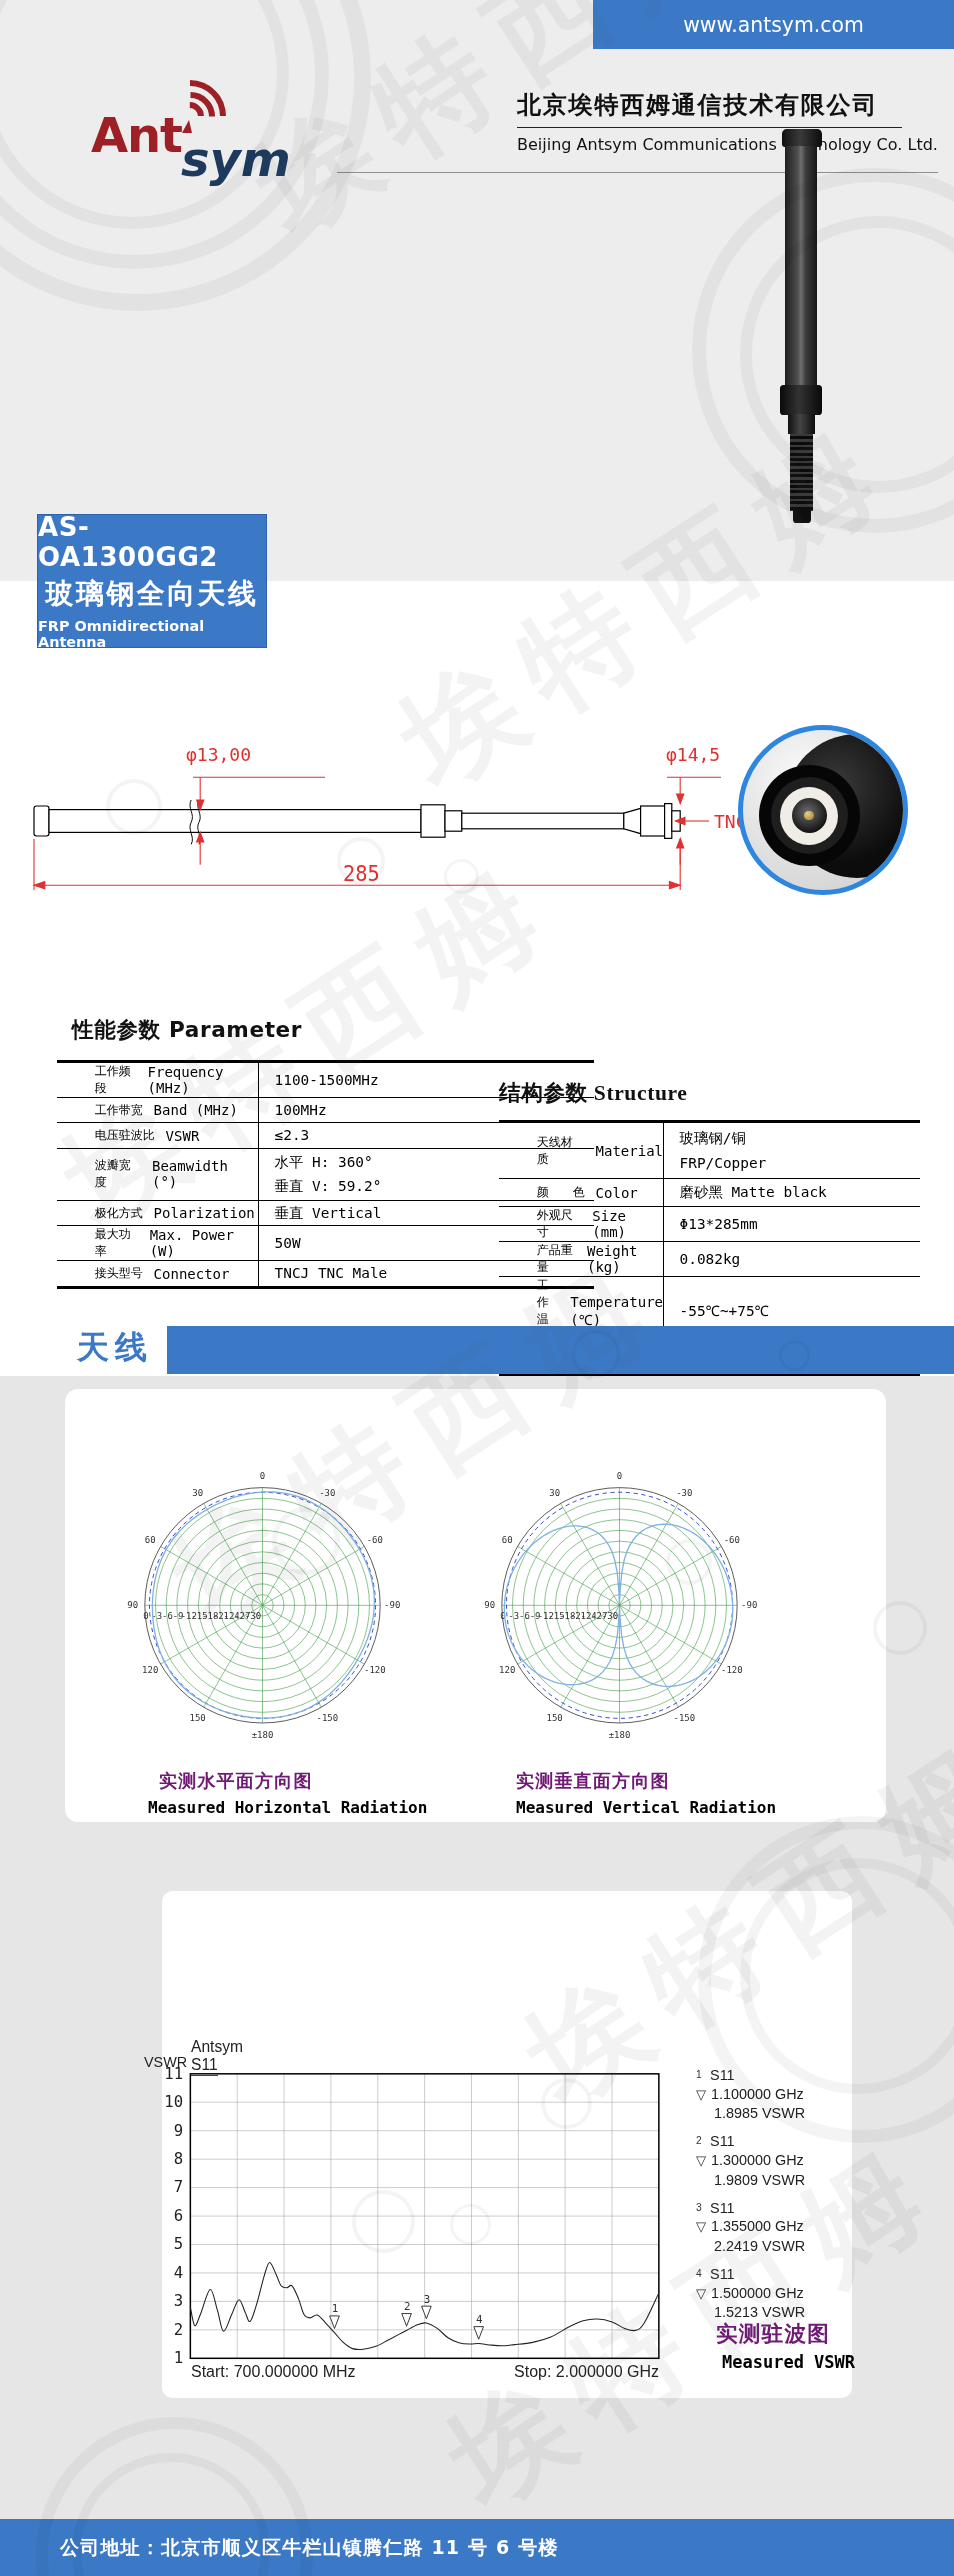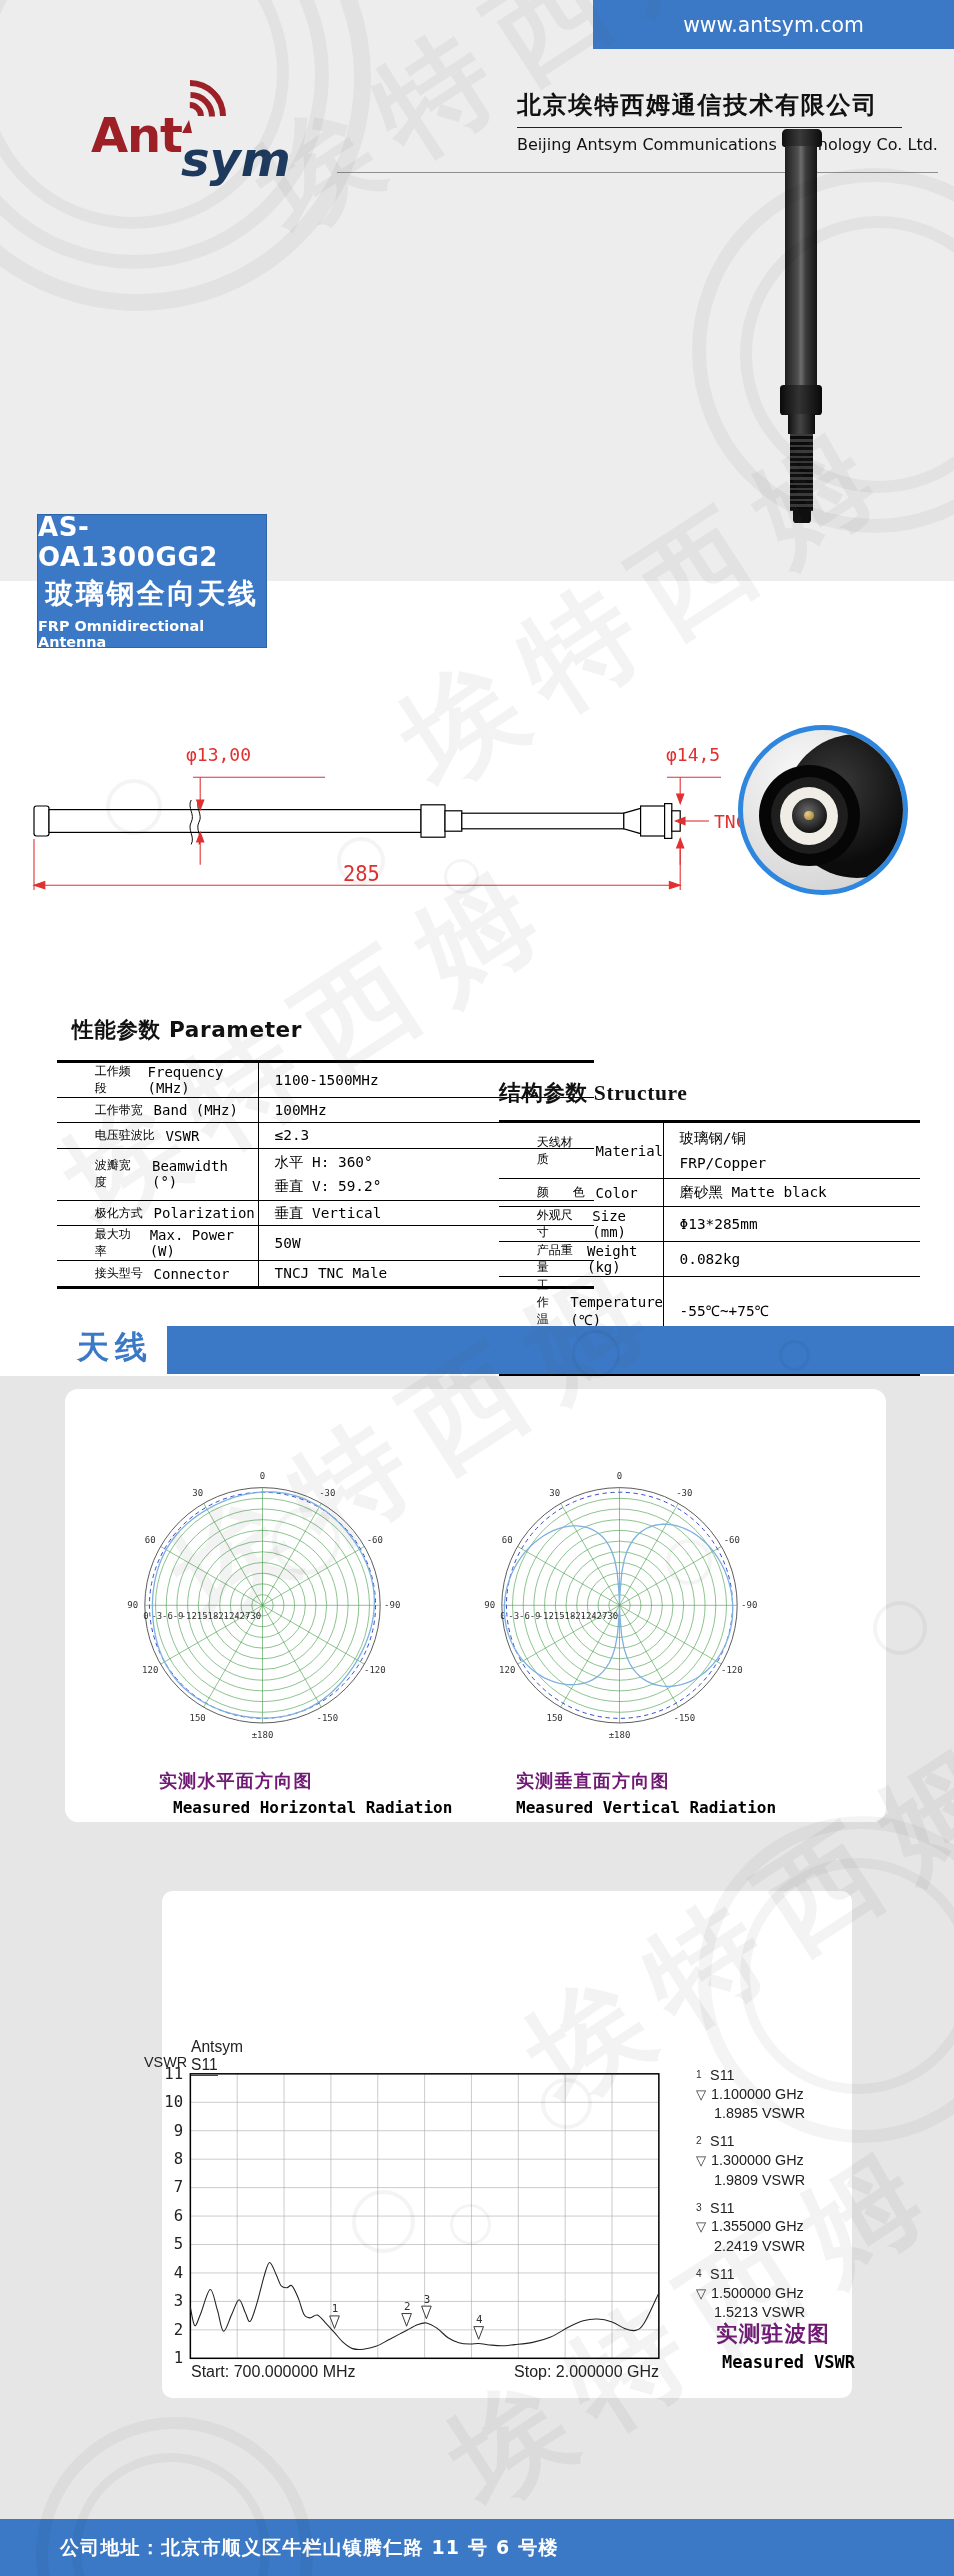--- a/index.html
+++ b/index.html
@@ -401,21 +401,21 @@
       <text x="125.0909090909091" y="264" text-anchor="middle" font-size="15" fill="#333">-15</text>
       <text x="142.9090909090909" y="264" text-anchor="middle" font-size="15" fill="#333">-18</text>
       <text x="160.72727272727272" y="264" text-anchor="middle" font-size="15" fill="#333">-21</text>
       <text x="178.54545454545456" y="264" text-anchor="middle" font-size="15" fill="#333">-24</text>
       <text x="196.36363636363637" y="264" text-anchor="middle" font-size="15" fill="#333">-27</text>
       <text x="214.1818181818182" y="264" text-anchor="middle" font-size="15" fill="#333">-30</text>
       <circle cx="230" cy="242" r="188.27878787878788" fill="none" stroke="#2a41c8" stroke-width="1.6" stroke-dasharray="7 6"></circle>
       <path d="M230.0,239.6L230.7,222.4L233.9,186.7L238.0,166.0L242.7,151.6L247.8,140.9L253.3,132.4L259.0,125.8L264.9,120.5L270.9,116.2L277.0,112.9L283.2,110.4L289.4,108.7L295.6,107.5L301.8,107.0L308.0,107.0L314.1,107.5L320.1,108.4L326.0,109.8L331.9,111.6L337.6,113.8L343.2,116.3L348.6,119.1L353.9,122.3L359.1,125.8L364.0,129.5L368.8,133.6L373.4,137.8L377.8,142.3L382.0,147.0L386.0,151.9L389.8,157.0L393.4,162.3L396.7,167.8L399.9,173.4L402.8,179.1L405.5,185.0L407.9,191.0L410.1,197.1L412.1,203.3L413.8,209.6L415.3,216.0L416.5,222.4L417.4,228.9L418.1,235.4L418.5,242.0L418.6,248.6L418.4,255.2L418.0,261.8L417.3,268.3L416.3,274.8L415.0,281.3L413.4,287.7L411.5,294.0L409.3,300.3L406.9,306.4L404.1,312.3L401.1,318.2L397.8,323.8L394.2,329.3L390.3,334.6L386.2,339.6L381.9,344.4L377.2,349.0L372.4,353.3L367.3,357.2L362.1,360.9L356.6,364.3L351.0,367.3L345.2,369.9L339.2,372.2L333.1,374.0L327.0,375.4L320.7,376.4L314.3,377.0L308.0,377.0L301.5,376.5L295.1,375.5L288.7,373.9L282.4,371.7L276.1,368.7L270.0,365.0L263.9,360.3L258.1,354.6L252.4,347.6L247.1,338.9L242.1,327.9L237.5,313.3L233.5,292.5L230.5,256.6L230.0,244.4L229.5,256.3L226.5,291.8L222.6,312.3L218.1,326.6L213.2,337.3L207.9,345.8L202.4,352.5L196.7,358.0L190.8,362.5L184.8,366.1L178.7,369.0L172.5,371.1L166.2,372.7L160.0,373.7L153.7,374.2L147.4,374.3L141.1,373.8L134.8,373.0L128.7,371.7L122.6,370.0L116.6,368.0L110.7,365.5L104.9,362.8L99.3,359.6L93.9,356.2L88.6,352.4L83.6,348.4L78.7,344.1L74.1,339.4L69.7,334.6L65.5,329.5L61.6,324.1L58.0,318.6L54.7,312.8L51.6,306.9L48.9,300.8L46.4,294.6L44.3,288.3L42.5,281.9L41.0,275.3L39.8,268.7L39.0,262.1L38.4,255.4L38.2,248.7L38.3,242.0L38.8,235.3L39.5,228.7L40.5,222.1L41.8,215.6L43.5,209.1L45.4,202.8L47.6,196.5L50.0,190.4L52.7,184.4L55.7,178.6L58.9,172.9L62.4,167.4L66.0,162.0L69.9,156.9L74.0,151.9L78.3,147.2L82.8,142.7L87.4,138.4L92.2,134.4L97.2,130.6L102.3,127.1L107.6,123.8L113.0,120.9L118.5,118.2L124.2,115.9L129.9,113.9L135.7,112.3L141.7,111.0L147.6,110.2L153.7,109.8L159.7,109.8L165.8,110.4L171.9,111.5L177.9,113.2L184.0,115.5L189.9,118.7L195.8,122.7L201.5,127.9L207.1,134.3L212.4,142.4L217.5,152.9L222.1,167.0L226.2,187.3L229.3,222.7L230.0,239.6" fill="none" stroke="#7fb2e0" stroke-width="2.2"></path>
     </svg>
   <div class="abs cap-cn" style="left:159px;top:1769px;">实测水平面方向图</div>
-  <div class="abs cap-en" style="left:173px;top:1798px;">Measured Horizontal Radiation</div>
+  <div class="abs cap-en" style="left:148px;top:1798px;">Measured Horizontal Radiation</div>
   <div class="abs cap-cn" style="left:516px;top:1769px;">实测垂直面方向图</div>
   <div class="abs cap-en" style="left:516px;top:1798px;">Measured Vertical Radiation</div>
 
   <div class="abs panel pan-vswr"></div>
   <span class="abs vswr-lab" style="left:191px;top:2038px;font-size:15.6px;">Antsym</span>
   <span class="abs vswr-lab" style="left:144px;top:2054px;font-size:14.4px;">VSWR</span>
   <span class="abs vswr-lab" style="left:191px;top:2056px;font-size:15.6px;border-bottom:1.2px solid #444;padding-bottom:0.6px;">S11</span>
   <svg class="abs" style="left:162px;top:1891px;" width="690" height="507" viewBox="0 0 1147 843" id="vswr-svg">
       <line x1="124.9" y1="304" x2="124.9" y2="777" stroke="#a9a9a9" stroke-width="1"></line>
       <line x1="202.8" y1="304" x2="202.8" y2="777" stroke="#a9a9a9" stroke-width="1"></line>

